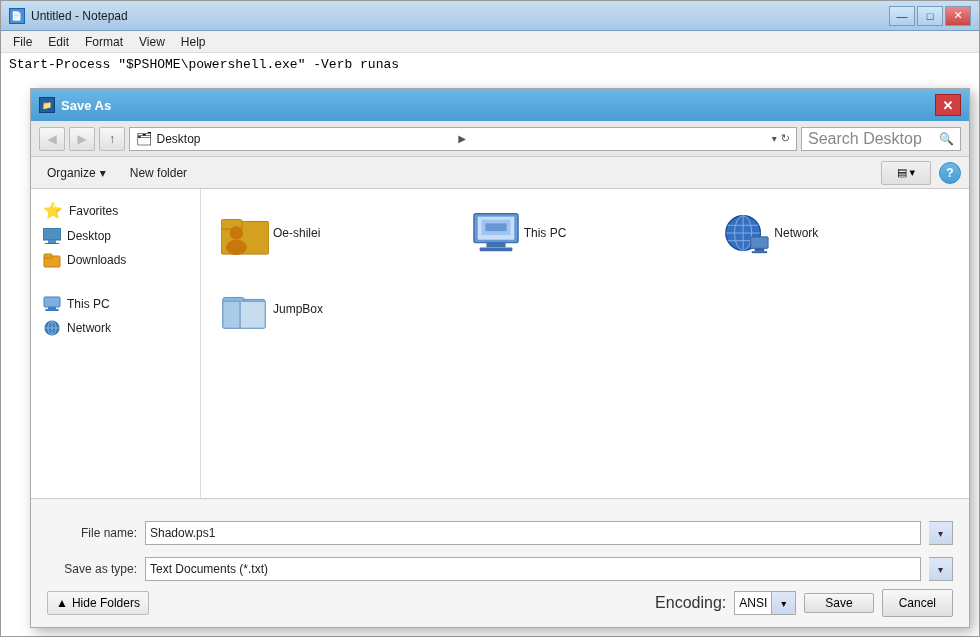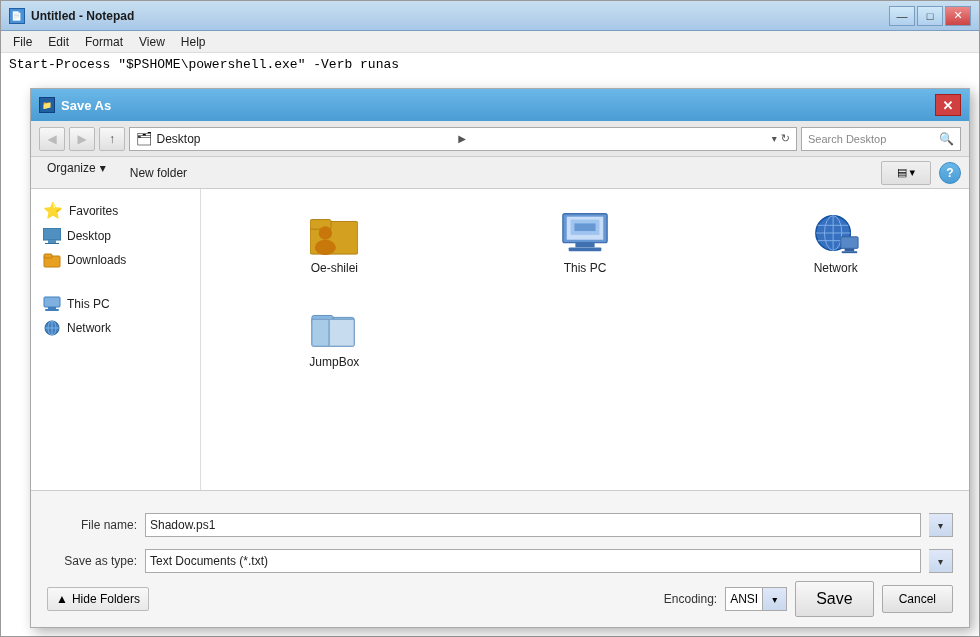--- a/index.html
+++ b/index.html
@@ -44,21 +44,21 @@
       border: 1px solid #2060a0;
       font-size: 9px;
       display: flex;
       align-items: center;
       justify-content: center;
       color: white;
     }
     .title-bar-title {
       font-size: 12px;
       color: #1a1a1a;
-      font-weight: 700;
+      font-weight: 400;
     }
     .title-bar-buttons {
       display: flex;
       gap: 2px;
     }
     .title-btn {
       width: 26px;
       height: 20px;
       background: linear-gradient(to bottom, #d0e8f8, #b0d0ee);
       border: 1px solid #7a9ec0;
@@ -230,21 +230,21 @@
       height: 24px;
       background: white;
       border: 1px solid #aaa;
       display: flex;
       align-items: center;
       padding: 0 6px;
       gap: 4px;
     }
     .search-text {
       flex: 1;
-      font-size: 11px;
+      font-size: 16px;
       color: #888;
     }
     .search-icon-btn {
       font-size: 12px;
       color: #555;
       cursor: pointer;
     }
 
     
     .dialog-toolbar2 {
@@ -258,21 +258,21 @@
     }
     .organize-btn {
       height: 24px;
       padding: 0 8px;
       background: transparent;
       border: none;
       cursor: pointer;
       font-size: 12px;
       color: #222;
       display: flex;
-      align-items: flex-start;
+      align-items: center;
       gap: 4px;
     }
     .new-folder-btn {
       height: 24px;
       padding: 0 8px;
       background: transparent;
       border: none;
       cursor: pointer;
       font-size: 12px;
       color: #222;
@@ -339,21 +339,21 @@
       background: white;
       padding: 12px;
       display: grid;
       grid-template-columns: repeat(3, 1fr);
       grid-template-rows: auto auto;
       gap: 12px 8px;
       align-content: start;
     }
     .file-item {
       display: flex;
-      flex-direction: column;
+      flex-direction: row;
       align-items: center;
       padding: 8px;
       cursor: pointer;
       border-radius: 2px;
       gap: 4px;
     }
     .file-icon {
       width: 48px;
       height: 48px;
       position: relative;
@@ -430,21 +430,21 @@
       align-items: center;
       gap: 4px;
       border-radius: 2px;
     }
     .footer-right {
       display: flex;
       align-items: center;
       gap: 8px;
     }
     .encoding-label {
-      font-size: 12px;
+      font-size: 16px;
       color: #333;
     }
     .encoding-select {
       height: 24px;
       background: white;
       border: 1px solid #aaa;
       padding: 0 4px;
       font-size: 12px;
       display: flex;
       align-items: center;
@@ -456,26 +456,26 @@
       background: linear-gradient(to bottom, #e0e8f8, #c8d8ee);
       border: 1px solid #aaa;
       border-left: none;
       cursor: pointer;
       display: flex;
       align-items: center;
       justify-content: center;
       font-size: 10px;
     }
     .save-btn {
-      height: 36px;
+      height: 20px;
       padding: 0 20px;
       background: linear-gradient(to bottom, #f8f8f8, #e0e0e0);
       border: 1px solid #aaa;
       cursor: pointer;
-      font-size: 16px;
+      font-size: 12px;
       border-radius: 2px;
     }
     .cancel-btn {
       height: 28px;
       padding: 0 16px;
       background: linear-gradient(to bottom, #f8f8f8, #e0e0e0);
       border: 1px solid #aaa;
       cursor: pointer;
       font-size: 12px;
       border-radius: 2px;

